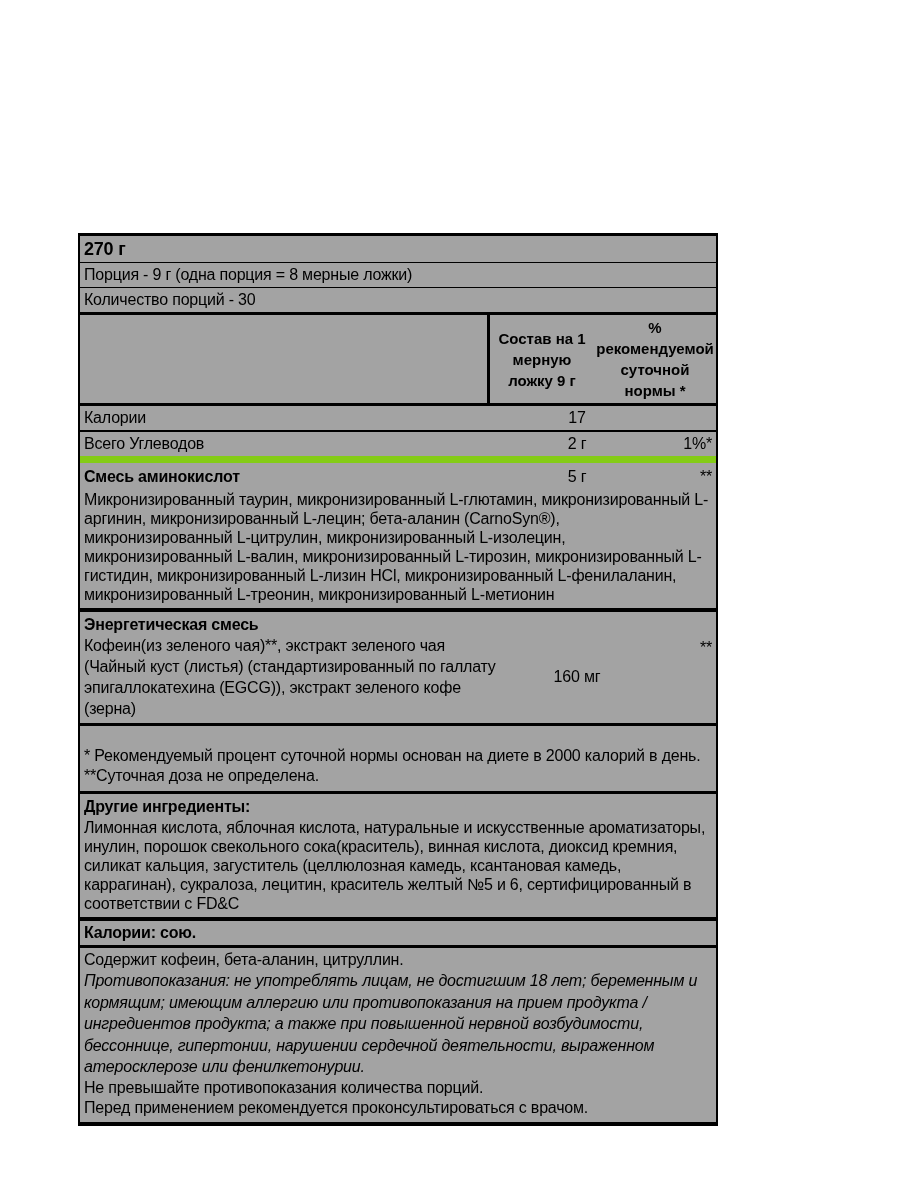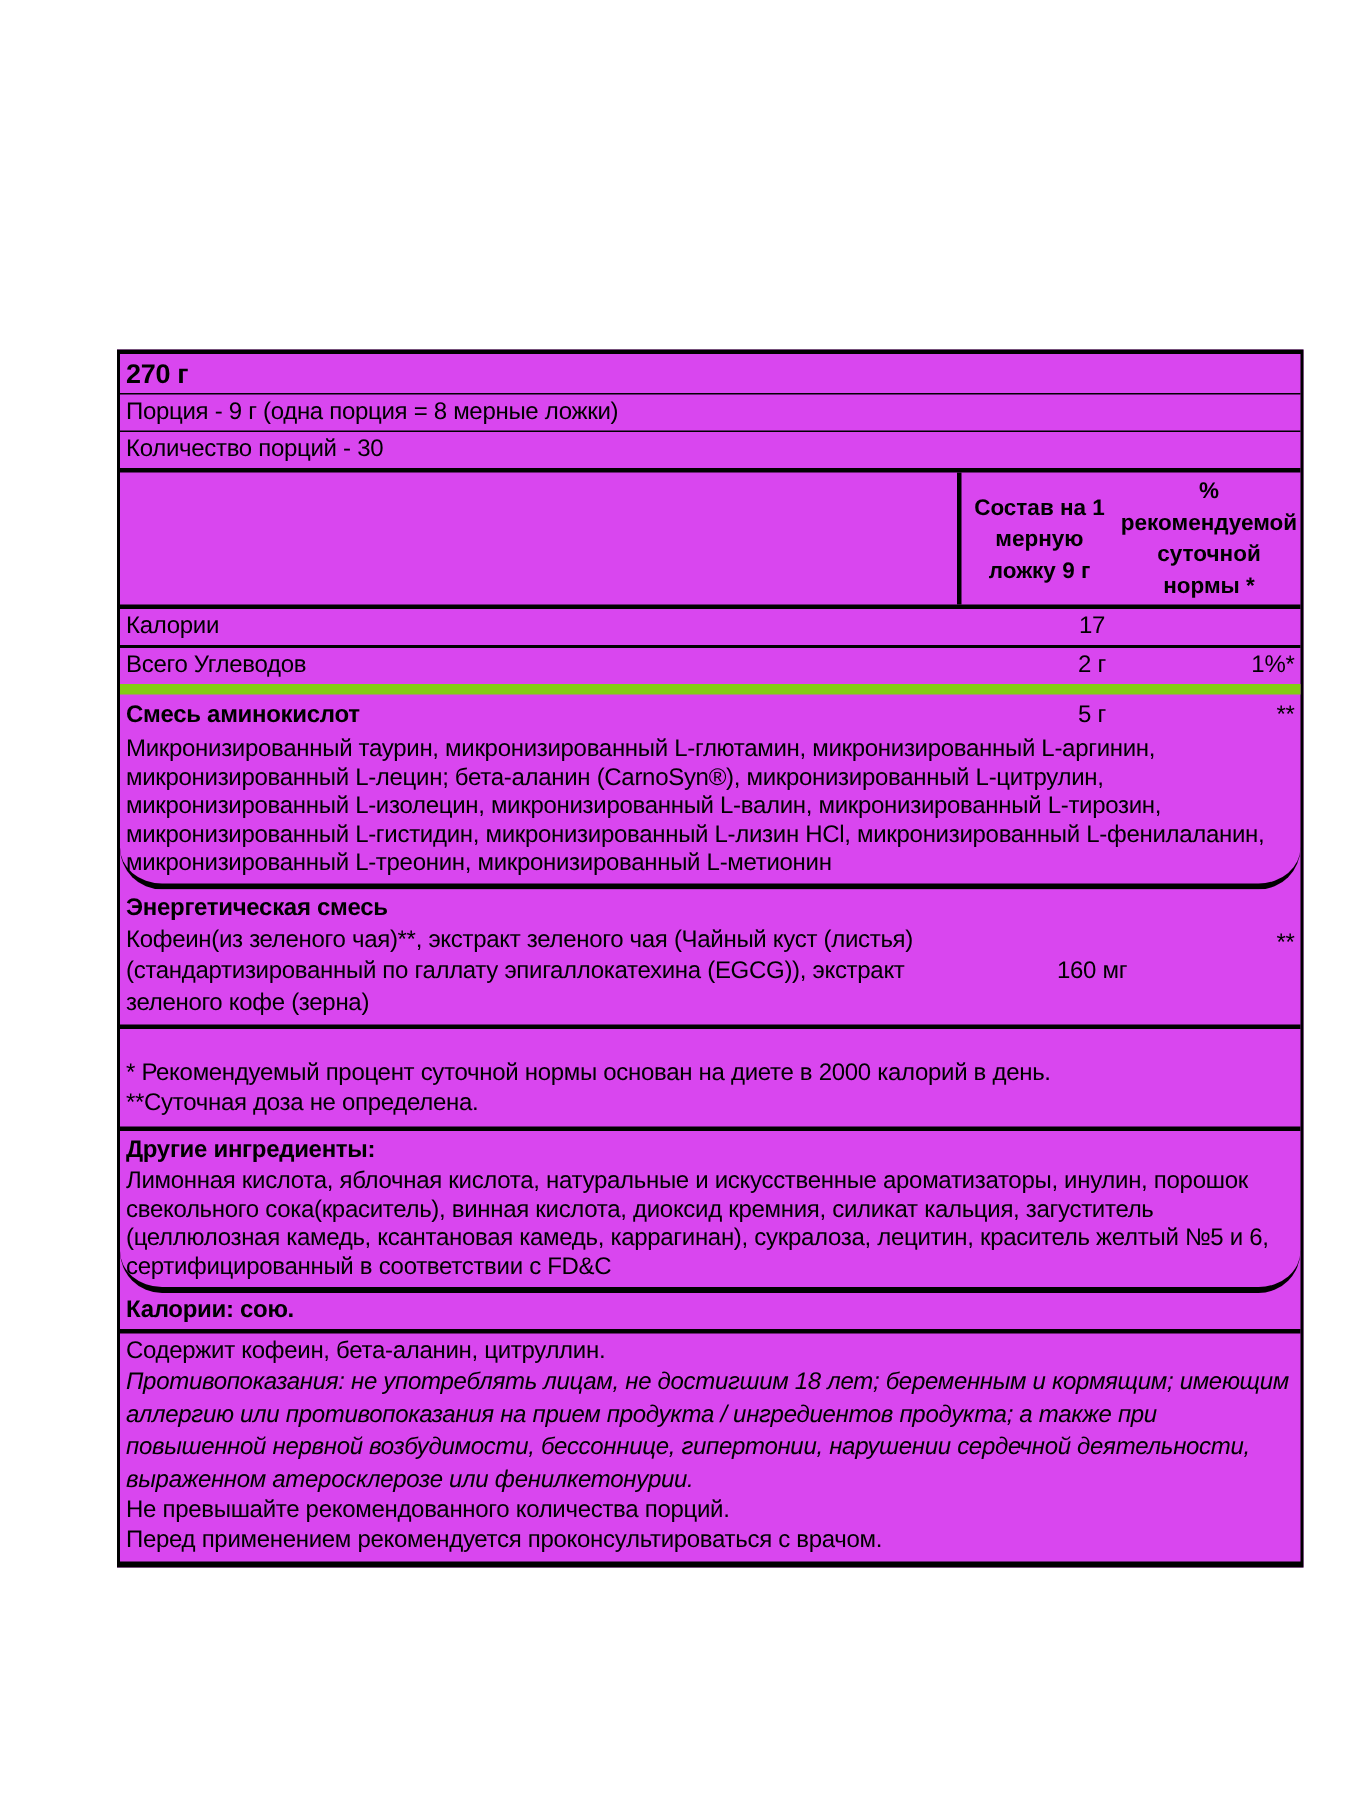--- a/index.html
+++ b/index.html
@@ -3,34 +3,34 @@
 <meta charset="utf-8">
 <style>
   * { box-sizing: border-box; margin: 0; padding: 0; }
   html, body { background: #ffffff; }
   body {
     width: 900px; height: 1200px;
     font-family: "Liberation Sans", "DejaVu Sans", sans-serif;
     color: #000;
   }
   .label-table {
-    width: 791px;
+    width: 640px;
     margin: 233px 0 0 78px;
     border: 2px solid #000;
     border-top-width: 3px;
     border-bottom-width: 4px;
-    background: #d946ef;
+    background: #a3a3a3;
     font-size: 16px;
     letter-spacing: -0.2px;
   }
   .row { padding: 2px 4px; line-height: 20px; }
   .b1 { border-bottom: 1px solid #000; }
   .b2 { border-bottom: 2px solid #000; }
   .b3 { border-bottom: 3px solid #000; }
-  .b4 { border-bottom: 4px solid #000; border-radius: 28px; }
+  .b4 { border-bottom: 4px solid #000; }
   .b5 { border-bottom: 7px solid #84cc16; }
   .weight { font-weight: bold; font-size: 18px; padding: 3px 4px; }
   .bold { font-weight: bold; }
   
   .header-row { display: grid; grid-template-columns: 1fr 104px 122px; min-height: 84px; }
   .hc0 { border-right: 3px solid #000; }
   .hcell {
     display: flex; align-items: center; justify-content: center;
     text-align: center; font-weight: bold; font-size: 15px;
     line-height: 21px; letter-spacing: 0; padding: 2px 3px;
@@ -104,17 +104,17 @@
   <div class="b4">
     <div class="section-title">Другие ингредиенты:</div>
     <div class="para">Лимонная кислота, яблочная кислота, натуральные и искусственные ароматизаторы, инулин, порошок свекольного сока(краситель), винная кислота, диоксид кремния, силикат кальция, загуститель (целлюлозная камедь, ксантановая камедь, каррагинан), сукралоза, лецитин, краситель желтый №5 и 6, сертифицированный в соответствии с  FD&amp;C</div>
   </div>
 
   <div class="row bold b3">Калории: сою.</div>
 
   <div class="warnings">
     <div>Содержит кофеин, бета-аланин, цитруллин.</div>
     <div class="italic">Противопоказания: не употреблять лицам, не достигшим 18 лет; беременным и кормящим; имеющим аллергию или противопоказания на прием продукта / ингредиентов продукта; а также при повышенной нервной возбудимости, бессоннице, гипертонии, нарушении сердечной деятельности, выраженном атеросклерозе или фенилкетонурии.</div>
-    <div>Не превышайте рекомендованного количества порций.</div>
+    <div>Не превышайте противопоказания количества порций.</div>
     <div>Перед применением рекомендуется проконсультироваться с врачом.</div>
   </div>
 
 </div>
 
 </body></html>

